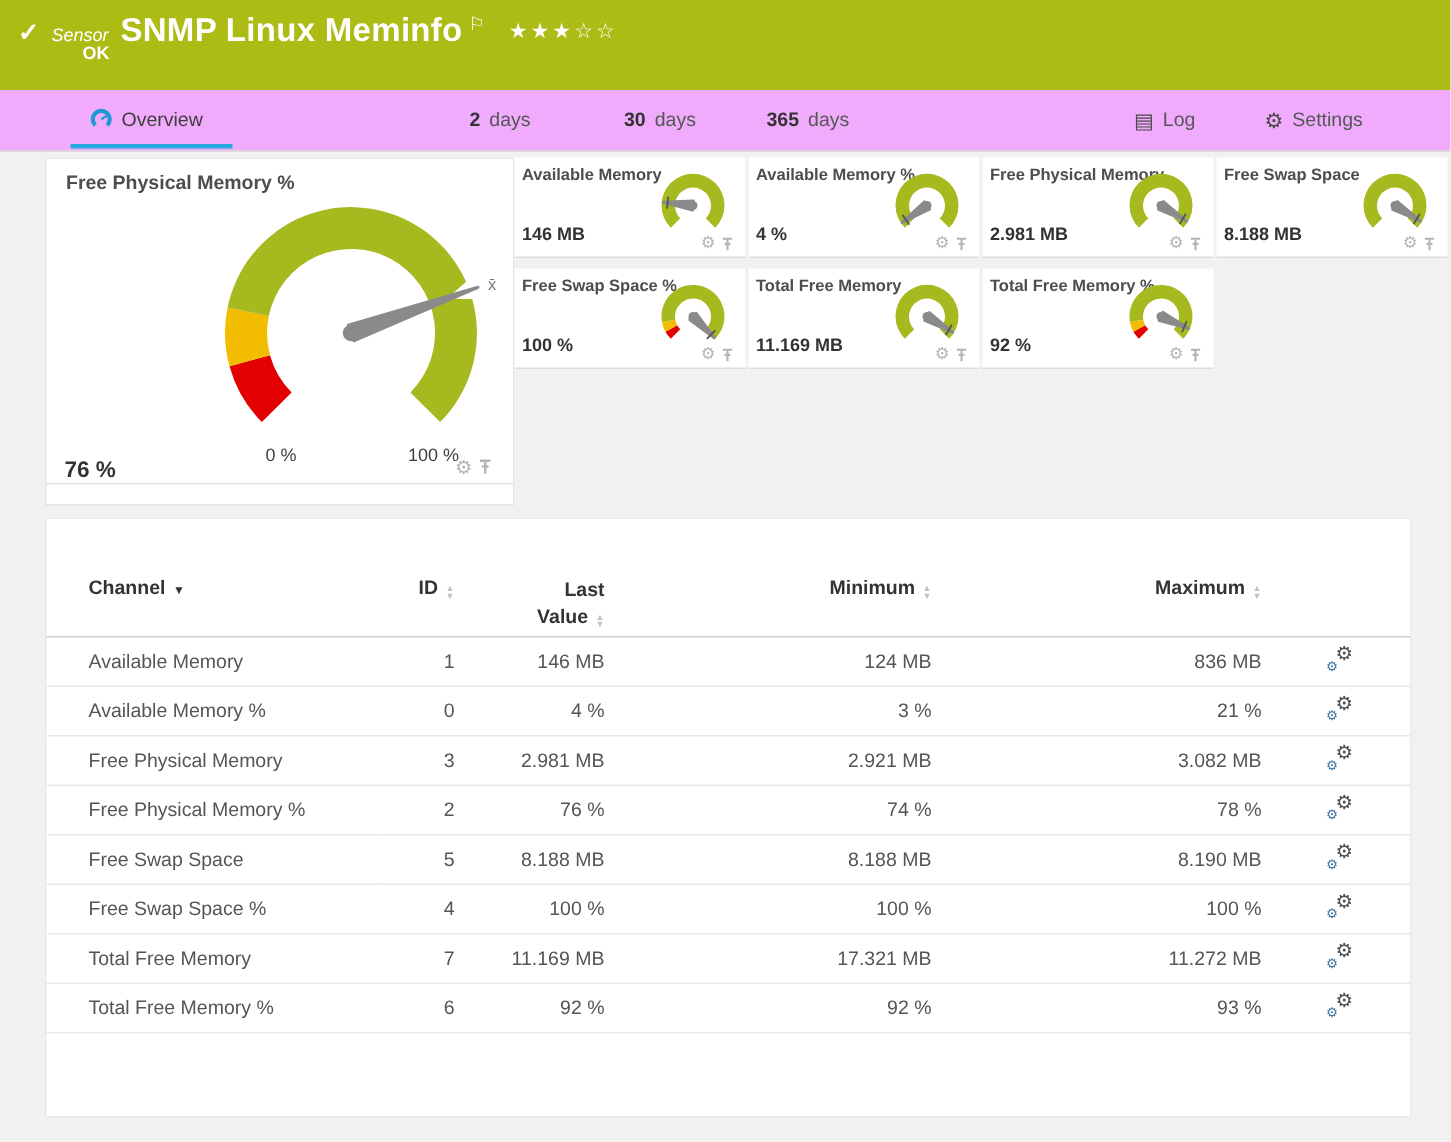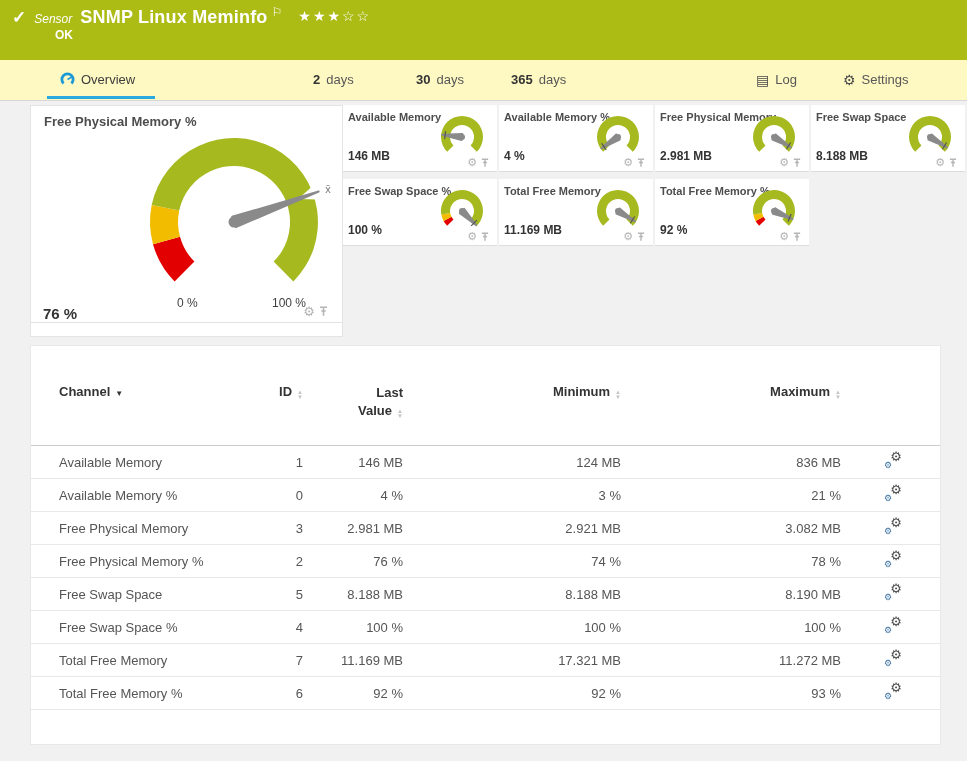--- a/index.html
+++ b/index.html
@@ -4,27 +4,27 @@
 <style>
   html,body{margin:0;padding:0;}
   body{width:967px;height:761px;background:#f1f1f1;font-family:"Liberation Sans",sans-serif;-webkit-font-smoothing:antialiased;}
   #app{position:relative;width:967px;height:761px;overflow:hidden;}
 
   
   #header{position:absolute;left:0;top:0;width:967px;height:60px;}
   #header-row1{position:absolute;left:12px;top:7px;display:flex;align-items:baseline;color:#fff;}
   .hdr-check{font-size:17px;font-weight:bold;margin-right:8px;}
   .hdr-kind{font-style:italic;font-size:12px;margin-right:8px;}
-  .hdr-title{font-size:18px;font-weight:bold;letter-spacing:.2px;}
+  .hdr-title{font-size:22px;font-weight:bold;letter-spacing:.2px;}
   .hdr-flag{font-size:12px;margin-left:4px;position:relative;top:-7px;}
   .hdr-stars{font-size:14px;letter-spacing:2px;margin-left:16px;position:relative;top:-2px;}
   #header-status{position:absolute;left:55px;top:28px;color:#fff;font-size:12px;font-weight:bold;}
 
   
-  #tabbar{position:absolute;left:0;top:60px;width:967px;height:40px;background:#fef9c3;border-bottom:1px solid #d8d8d8;}
+  #tabbar{position:absolute;left:0;top:60px;width:967px;height:40px;background:#f0abfc;border-bottom:1px solid #d8d8d8;}
   .tab{position:absolute;top:0;height:39px;display:flex;align-items:center;gap:6px;font-size:13px;color:#575757;cursor:pointer;white-space:nowrap;}
   .tab .num{font-weight:bold;color:#333;}
   .tab.active{color:#3c3c3c;}
   .tab.active::after{content:"";position:absolute;left:-13px;right:-20px;bottom:0;height:3px;background:#2aa9e0;}
   .tab .glyph{font-size:14px;color:#4a4a4a;line-height:1;}
   .tab svg{display:block;}
 
   
   .panel{position:absolute;background:#fff;border:1px solid #e4e4e4;box-sizing:border-box;}
   #main-gauge-panel{left:30px;top:105px;width:313px;height:232px;}
@@ -44,21 +44,21 @@
   .tile{position:relative;background:#fff;height:67px;border-bottom:1px solid #ddd;box-sizing:border-box;}
   .tile-title{position:absolute;left:5px;top:6px;font-size:11px;font-weight:bold;color:#4d4d4d;white-space:nowrap;overflow:hidden;max-width:146px;}
   .tile-gauge{position:absolute;right:8px;top:7px;}
   .tile-value{position:absolute;left:5px;bottom:8px;font-size:12px;font-weight:bold;color:#333;}
   .tile-icons{right:8px;bottom:3px;}
   .tile-icons .gear{font-size:11px;}
 
   
   #table-panel{left:30px;top:345px;width:911px;height:400px;border:1px solid #e8e8e8;}
   #channel-table{border-collapse:collapse;width:909px;margin-top:38px;table-layout:fixed;}
-  #channel-table th{font-size:13px;font-weight:bold;color:#333;text-align:right;vertical-align:top;padding:0 5px 26px 0;border-bottom:1px solid #ccc;white-space:nowrap;cursor:pointer;}
+  #channel-table th{font-size:13px;font-weight:bold;color:#333;text-align:right;vertical-align:top;padding:0 5px 4px 0;border-bottom:1px solid #ccc;white-space:nowrap;cursor:pointer;}
   #channel-table th.col-channel{text-align:left;padding-left:28px;}
   #channel-table td{font-size:13px;color:#555;height:32px;border-bottom:1px solid #e8e8e8;text-align:right;padding:0 5px 0 0;white-space:nowrap;overflow:hidden;}
   #channel-table td.col-channel{text-align:left;padding-left:28px;}
   #channel-table td.col-edit,#channel-table th.col-edit{text-align:center;padding:0;}
   .hwrap{display:inline-block;width:58px;text-align:right;white-space:normal;line-height:1.35;}
   .sort{display:inline-flex;flex-direction:column;margin-left:5px;vertical-align:2px;}
   .sort i{font-style:normal;font-size:6px;line-height:5px;color:#c3c3c3;}
   .sort-desc{font-size:8px;color:#333;margin-left:5px;}
   .edit-icon{position:relative;display:inline-block;width:18px;height:17px;cursor:pointer;}
   .edit-icon .g-big{position:absolute;right:0;top:-2px;font-size:13px;color:#4f4f4f;line-height:1;}

